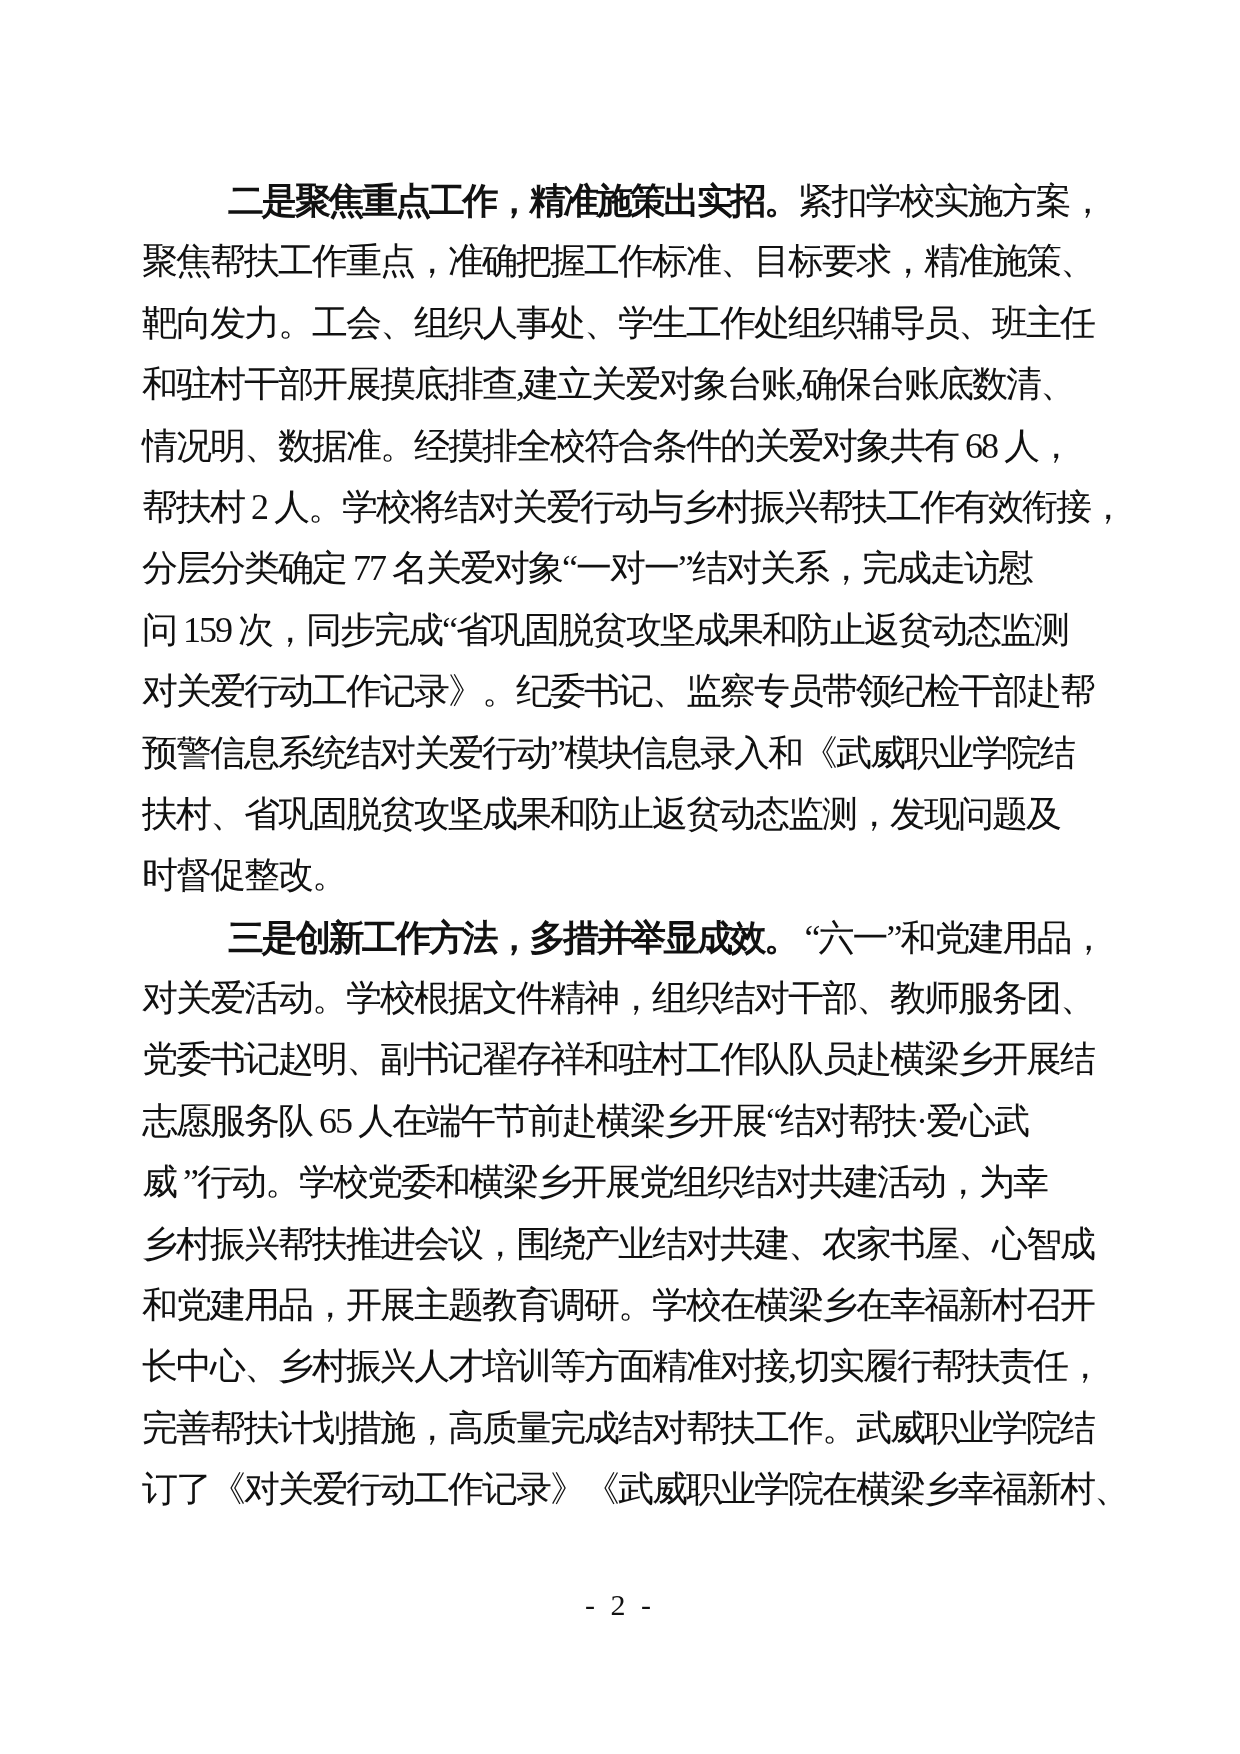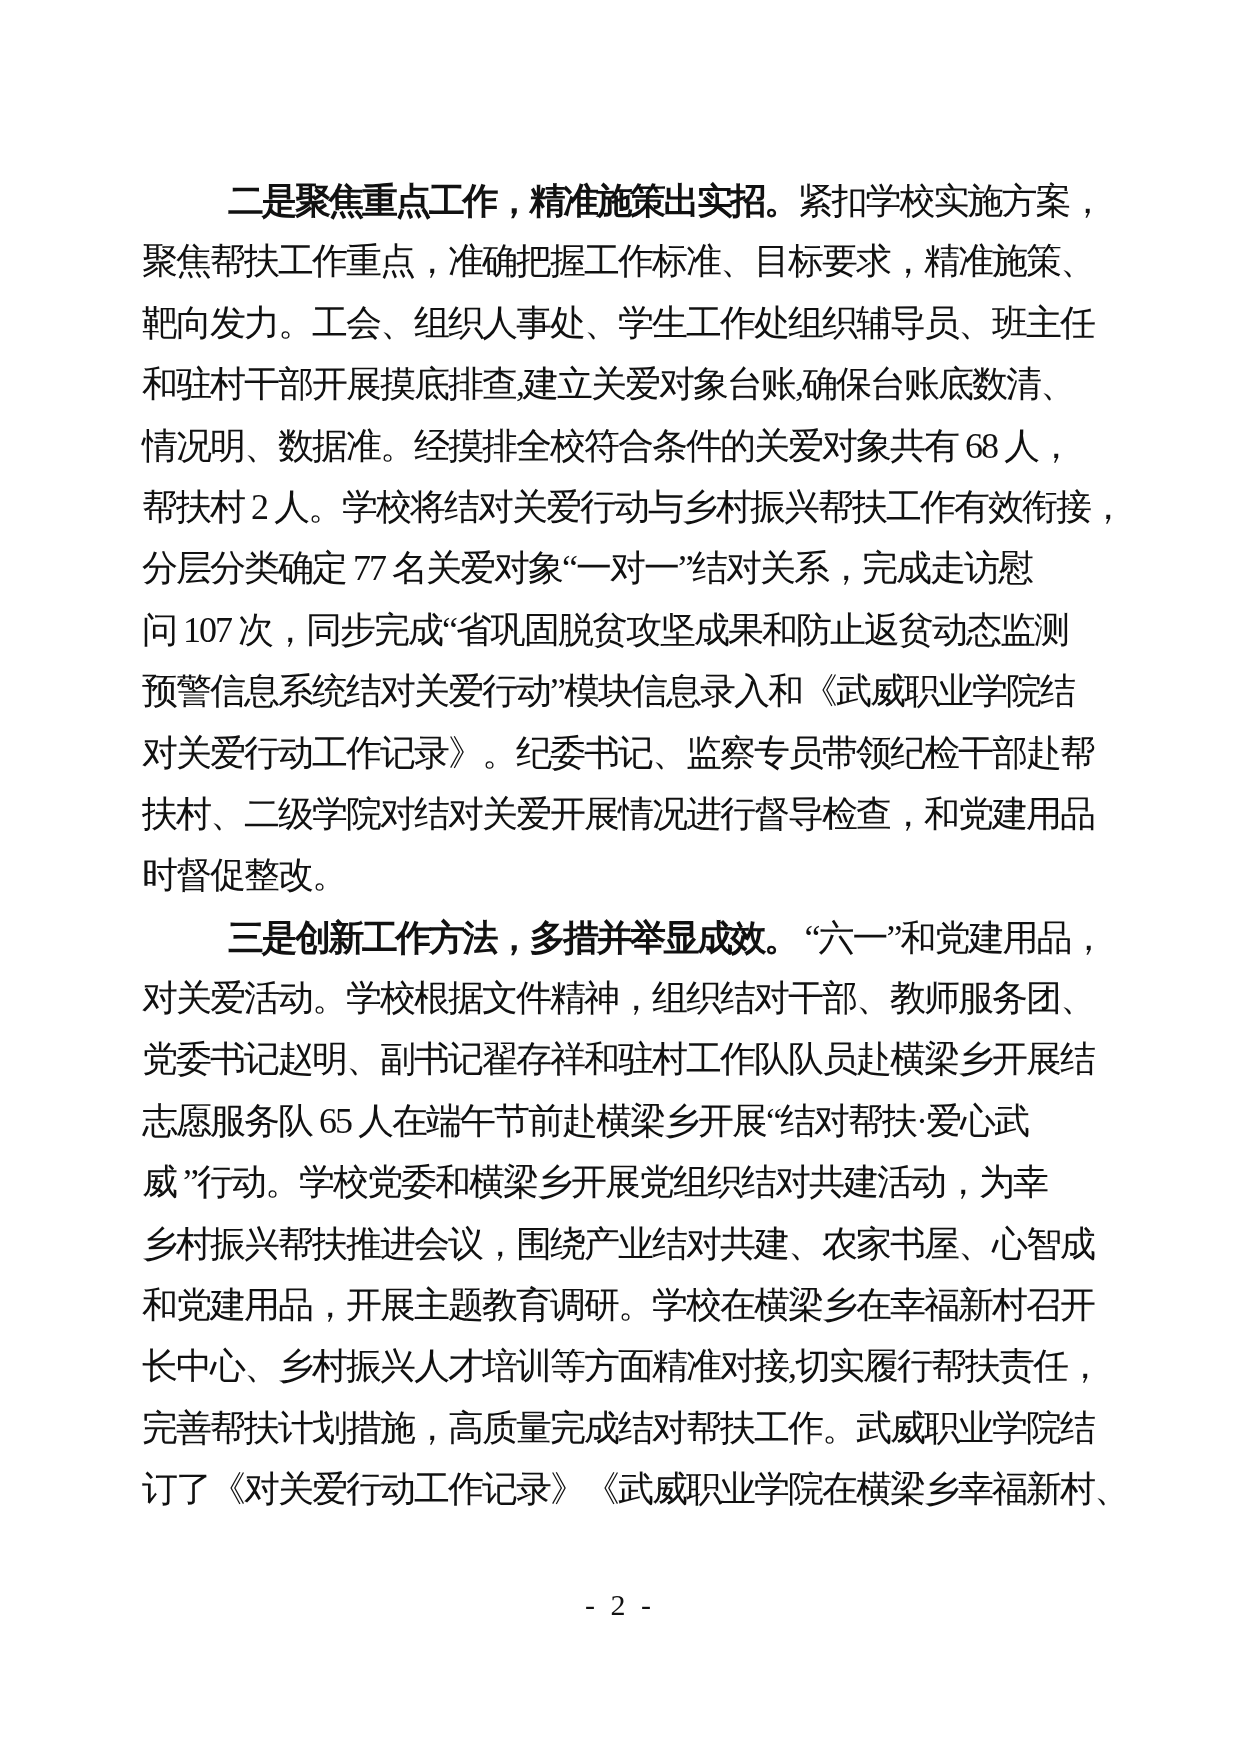--- a/index.html
+++ b/index.html
@@ -57,24 +57,24 @@
   <div class="text-block">
 
     <div class="paragraph">
       <div class="line indent"><span class="lead">二是聚焦重点工作，精准施策出实招。</span><span>紧扣学校实施方案，</span></div>
       <div class="line">聚焦帮扶工作重点，准确把握工作标准、目标要求，精准施策、</div>
       <div class="line">靶向发力。工会、组织人事处、学生工作处组织辅导员、班主任</div>
       <div class="line">和驻村干部开展摸底排查,建立关爱对象台账,确保台账底数清、</div>
       <div class="line">情况明、数据准。经摸排全校符合条件的关爱对象共有 68 人，</div>
       <div class="line">帮扶村 2 人。学校将结对关爱行动与乡村振兴帮扶工作有效衔接，</div>
       <div class="line">分层分类确定 77 名关爱对象“一对一”结对关系，完成走访慰</div>
-      <div class="line">问 107 次，同步完成“省巩固脱贫攻坚成果和防止返贫动态监测</div>
+      <div class="line">问 159 次，同步完成“省巩固脱贫攻坚成果和防止返贫动态监测</div>
+      <div class="line">对关爱行动工作记录》。纪委书记、监察专员带领纪检干部赴帮</div>
       <div class="line">预警信息系统结对关爱行动”模块信息录入和《武威职业学院结</div>
-      <div class="line">对关爱行动工作记录》。纪委书记、监察专员带领纪检干部赴帮</div>
-      <div class="line">扶村、二级学院对结对关爱开展情况进行督导检查，和党建用品</div>
+      <div class="line">扶村、省巩固脱贫攻坚成果和防止返贫动态监测，发现问题及</div>
       <div class="line">时督促整改。</div>
     </div>
 
     <div class="paragraph">
       <div class="line indent"><span class="lead">三是创新工作方法，多措并举显成效。</span><span> “六一”和党建用品，</span></div>
       <div class="line">对关爱活动。学校根据文件精神，组织结对干部、教师服务团、</div>
       <div class="line">党委书记赵明、副书记翟存祥和驻村工作队队员赴横梁乡开展结</div>
       <div class="line">志愿服务队 65 人在端午节前赴横梁乡开展“结对帮扶·爱心武</div>
       <div class="line">威 ”行动。学校党委和横梁乡开展党组织结对共建活动，为幸</div>
       <div class="line">乡村振兴帮扶推进会议，围绕产业结对共建、农家书屋、心智成</div>

